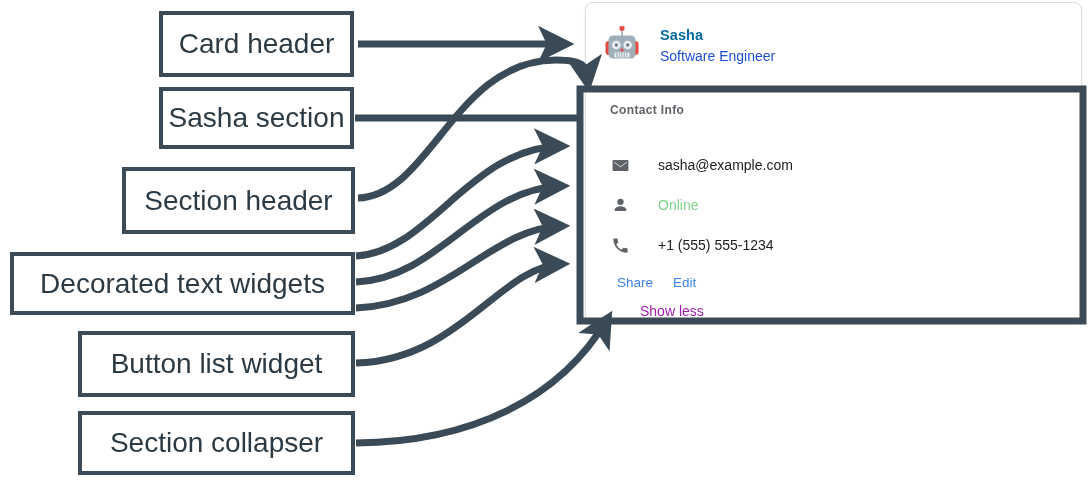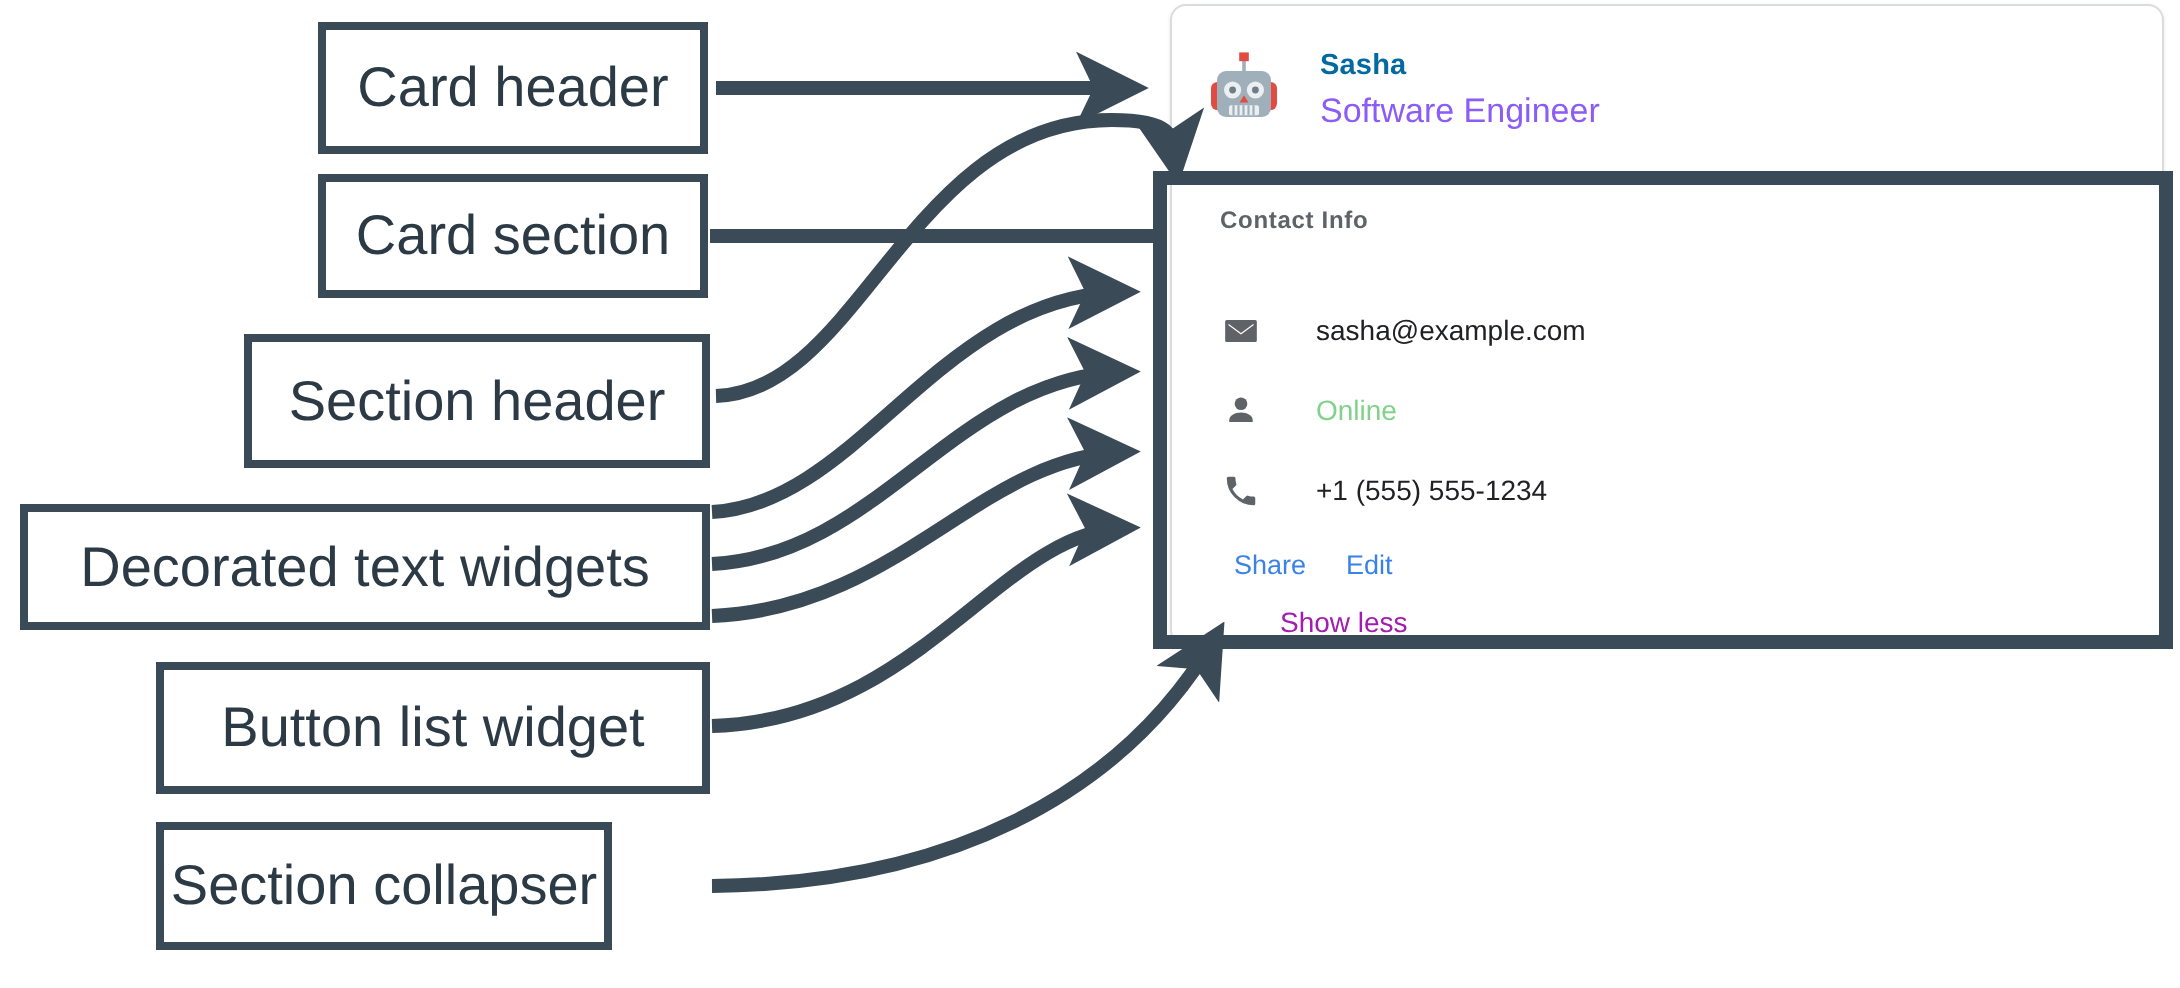--- a/index.html
+++ b/index.html
@@ -72,22 +72,22 @@
   }
   .header-text { display: flex; flex-direction: column; justify-content: center; }
   .header-title {
     font-size: 14.5px;
     font-weight: bold;
     color: #0369a1;
     letter-spacing: .1px;
     margin-bottom: 5px;
   }
   .header-subtitle {
-    font-size: 17px;
-    color: #8b5cf6;
+    font-size: 14px;
+    color: #1d4ed8;
   }
 
   .card-section {
     padding: 16px 0 0 24px;
   }
   .section-header {
     font-size: 12px;
     font-weight: bold;
     color: #5f6368;
     letter-spacing: .35px;
@@ -249,21 +249,21 @@
 
   <path d="M356,308 C450,304 490,228 562,226" fill="none" stroke="#3a4a56" stroke-width="7" marker-end="url(#arrowhead)"></path>
 
   <path d="M356,363 C460,360 500,266 562,264" fill="none" stroke="#3a4a56" stroke-width="7" marker-end="url(#arrowhead)"></path>
 
   <path d="M356,443 C470,442 560,400 608,318" fill="none" stroke="#3a4a56" stroke-width="7" marker-end="url(#arrowhead)"></path>
 </svg>
 
 <div class="label-box" style="left:159px; top:11px; width:195px; height:66px;">Card header</div>
 
-<div class="label-box" style="left:159px; top:87px; width:195px; height:62px;">Card section</div>
+<div class="label-box" style="left:159px; top:87px; width:195px; height:62px;">Sasha section</div>
 
 <div class="label-box" style="left:122px; top:167px; width:233px; height:67px;">Section header</div>
 
 <div class="label-box" style="left:10px; top:252px; width:345px; height:63px;">Decorated text widgets</div>
 
 <div class="label-box" style="left:78px; top:331px; width:277px; height:66px;">Button list widget</div>
 
-<div class="label-box" style="left:78px; top:411px; width:228px; height:64px;">Section collapser</div>
+<div class="label-box" style="left:78px; top:411px; width:277px; height:64px;">Section collapser</div>
 
 </body></html>

